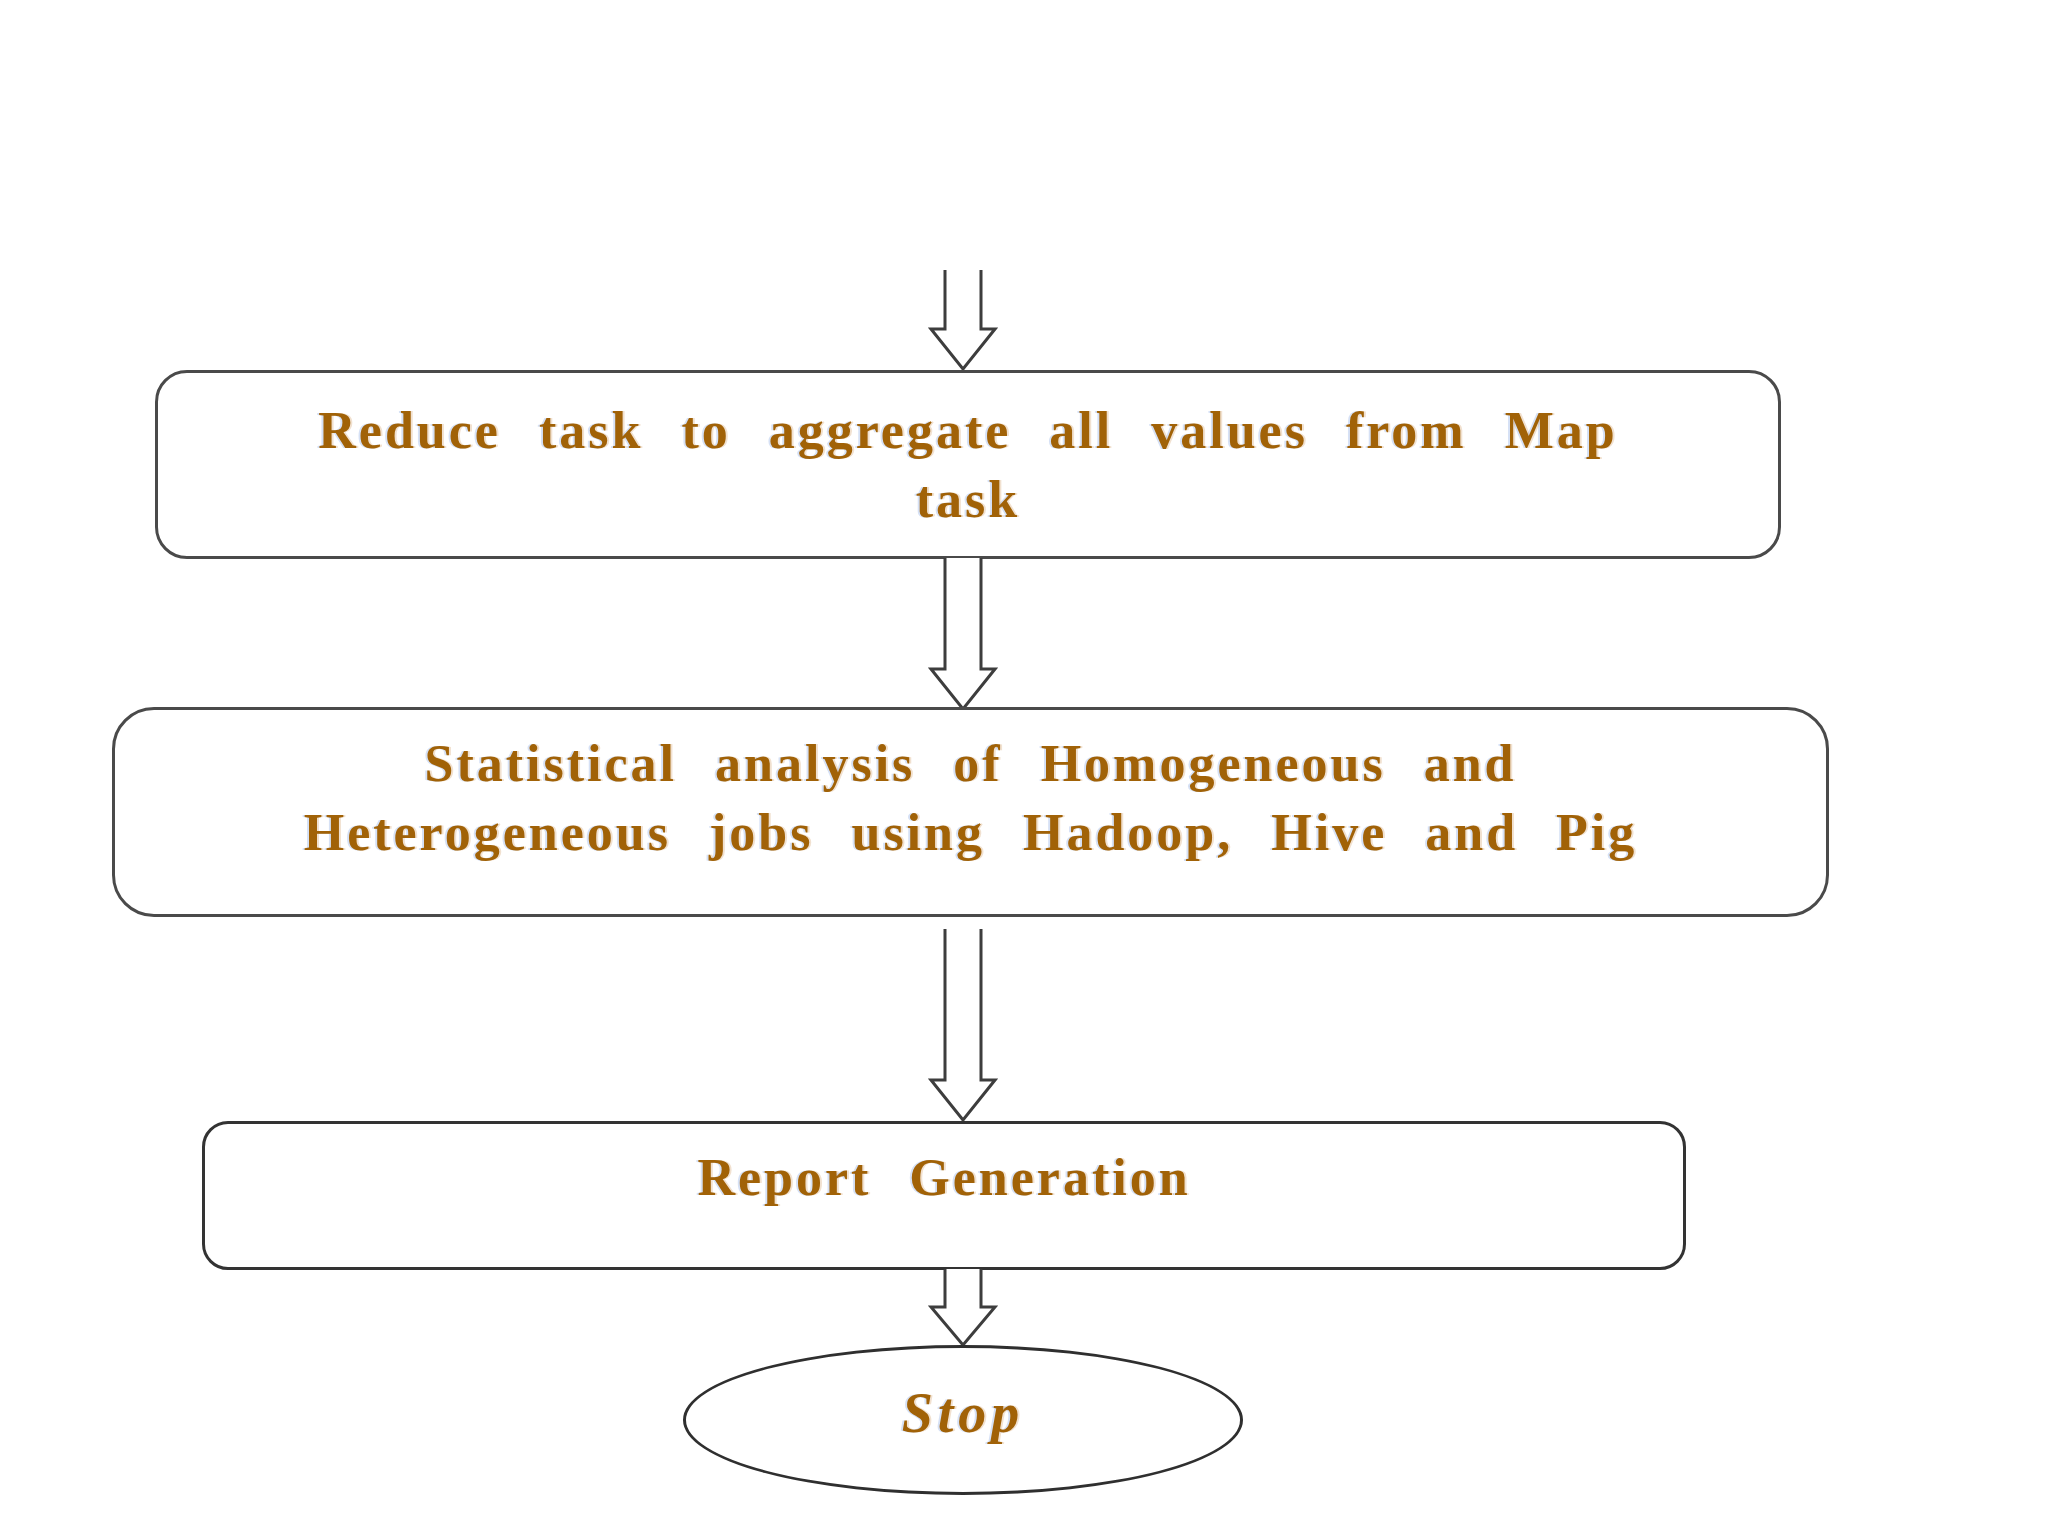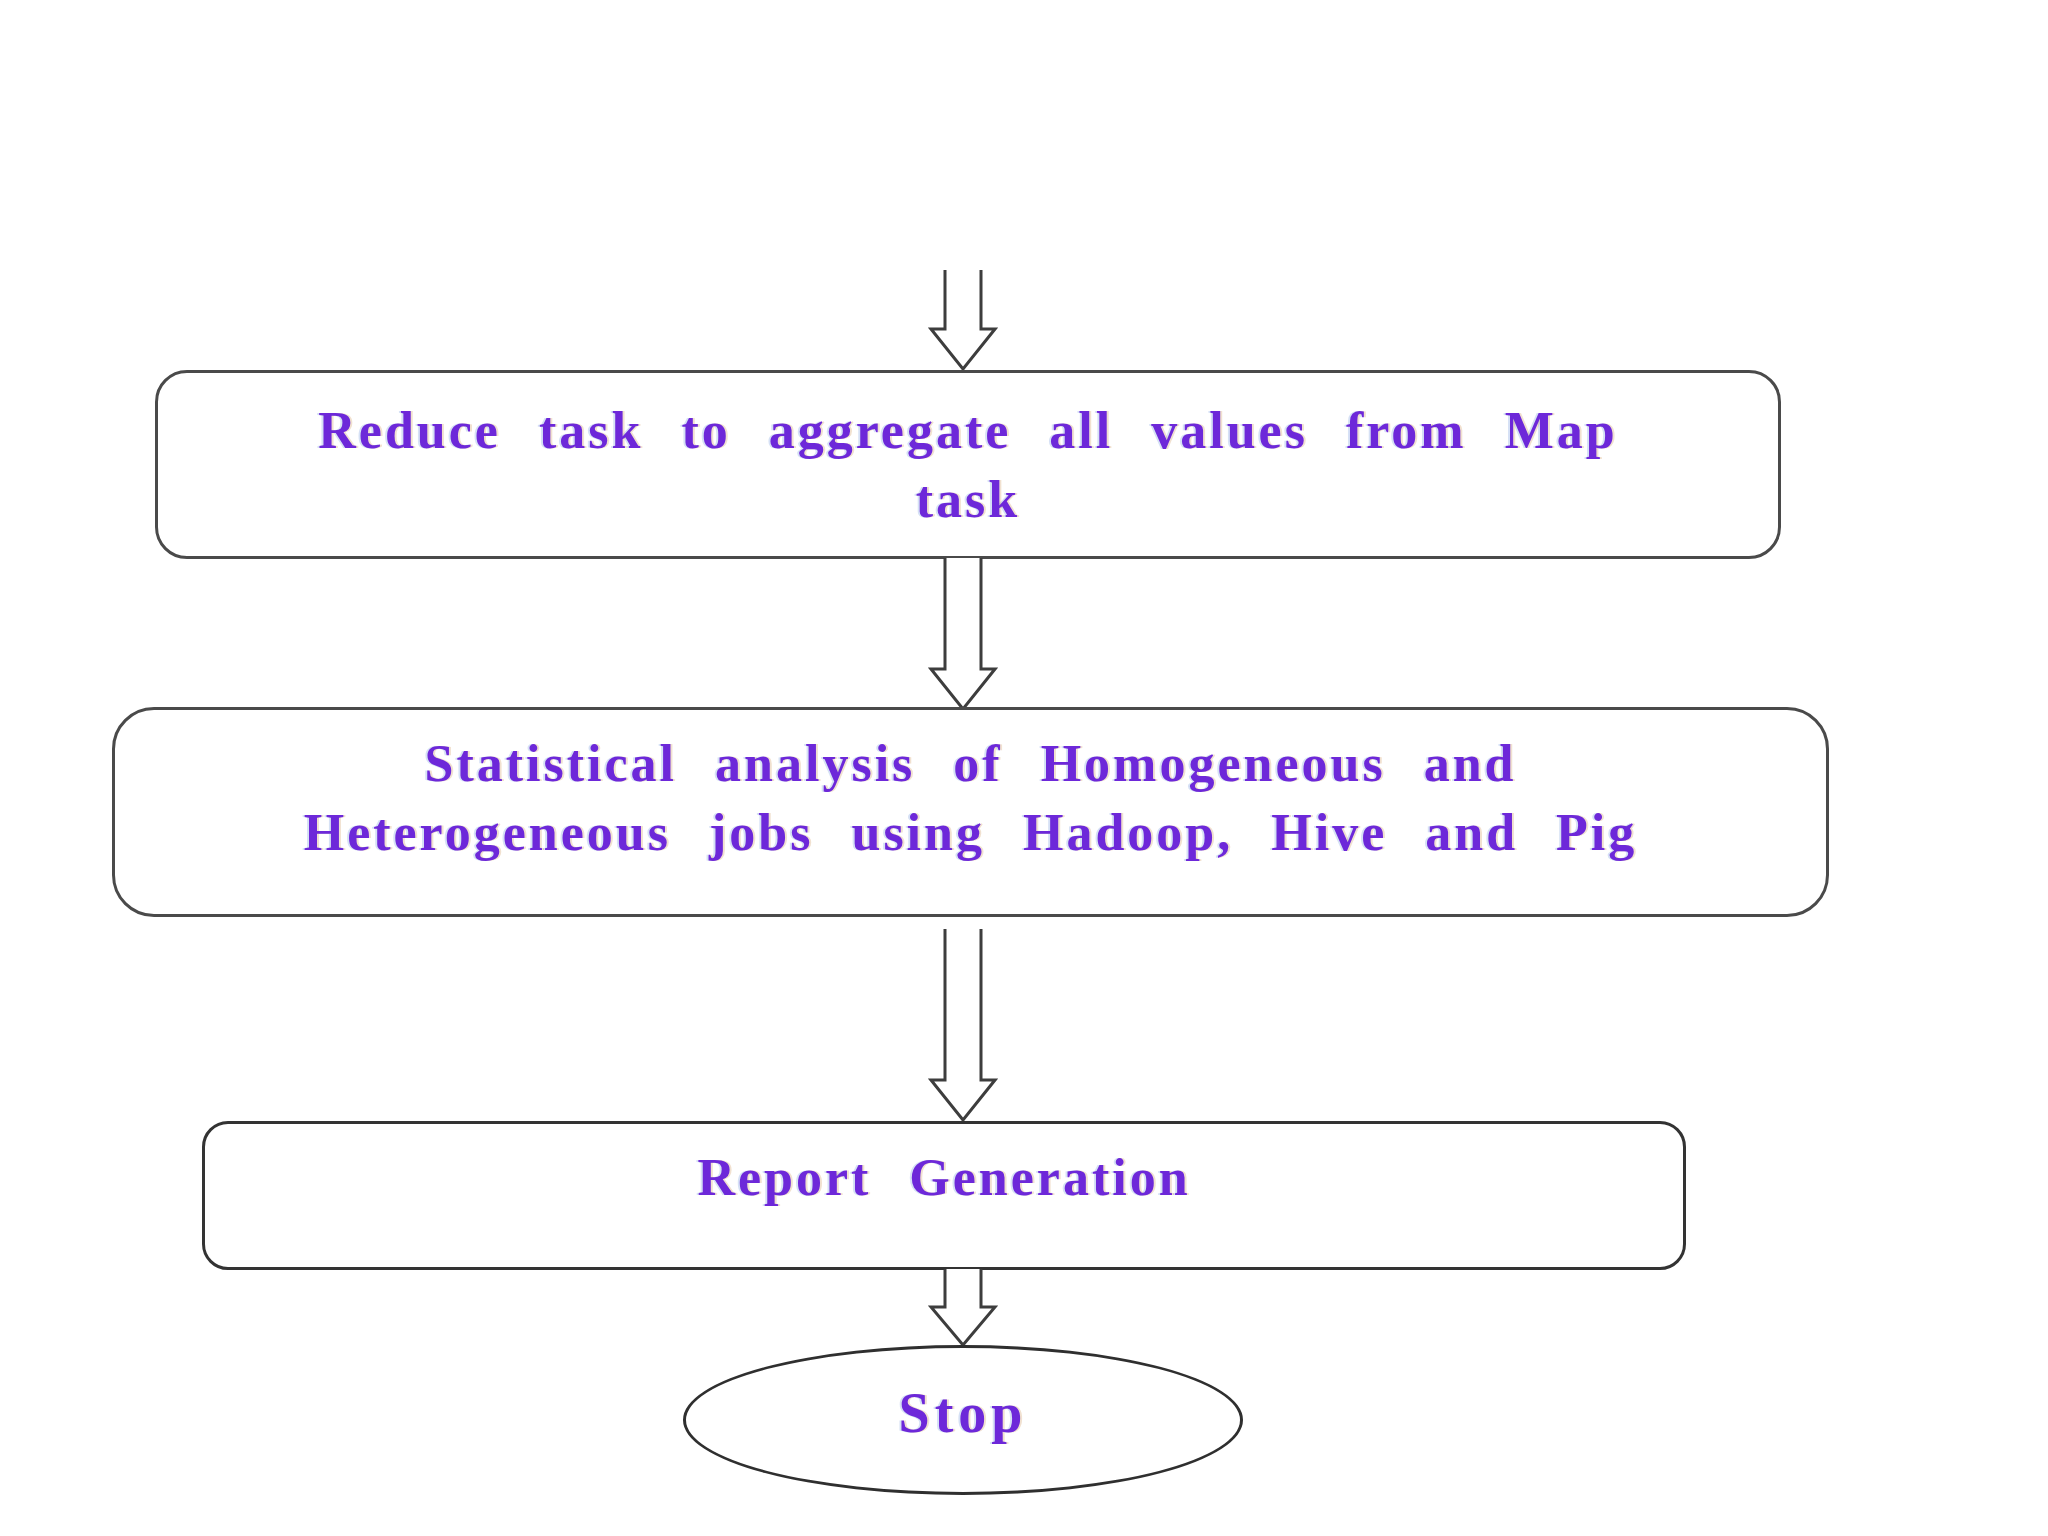--- a/index.html
+++ b/index.html
@@ -25,21 +25,21 @@
     text-align: center;
   }
   .rounded-box {
     border: 3px solid #4a4a4a;
   }
   .label {
     margin: 0;
     font-weight: bold;
     font-size: 52px;
     line-height: 69px;
-    color: #6d28d9;
+    color: #a16207;
     letter-spacing: 3px;
     word-spacing: 22px;
     text-shadow: 2px 0 0 rgba(190,120,40,0.22), -2px 0 0 rgba(70,120,210,0.22);
     white-space: nowrap;
   }
   #box-reduce {
     left: 155px; top: 370px;
     width: 1626px; height: 189px;
     border-radius: 32px;
   }
@@ -59,20 +59,21 @@
   #terminator-stop {
     left: 683px; top: 1345px;
     width: 560px; height: 150px;
     border: 3px solid #2f2f2f;
     border-radius: 50%;
     padding-bottom: 14px;
   }
   #terminator-stop .label {
     font-size: 56px;
     letter-spacing: 5px;
+    font-style: italic;
   }
   .arrow {
     position: absolute;
     left: 928px;
     width: 70px;
   }
   #arrow-1 { top: 270px; height: 101px; }
   #arrow-2 { top: 558px; height: 153px; }
   #arrow-3 { top: 929px; height: 193px; }
   #arrow-4 { top: 1269px; height: 78px; }

